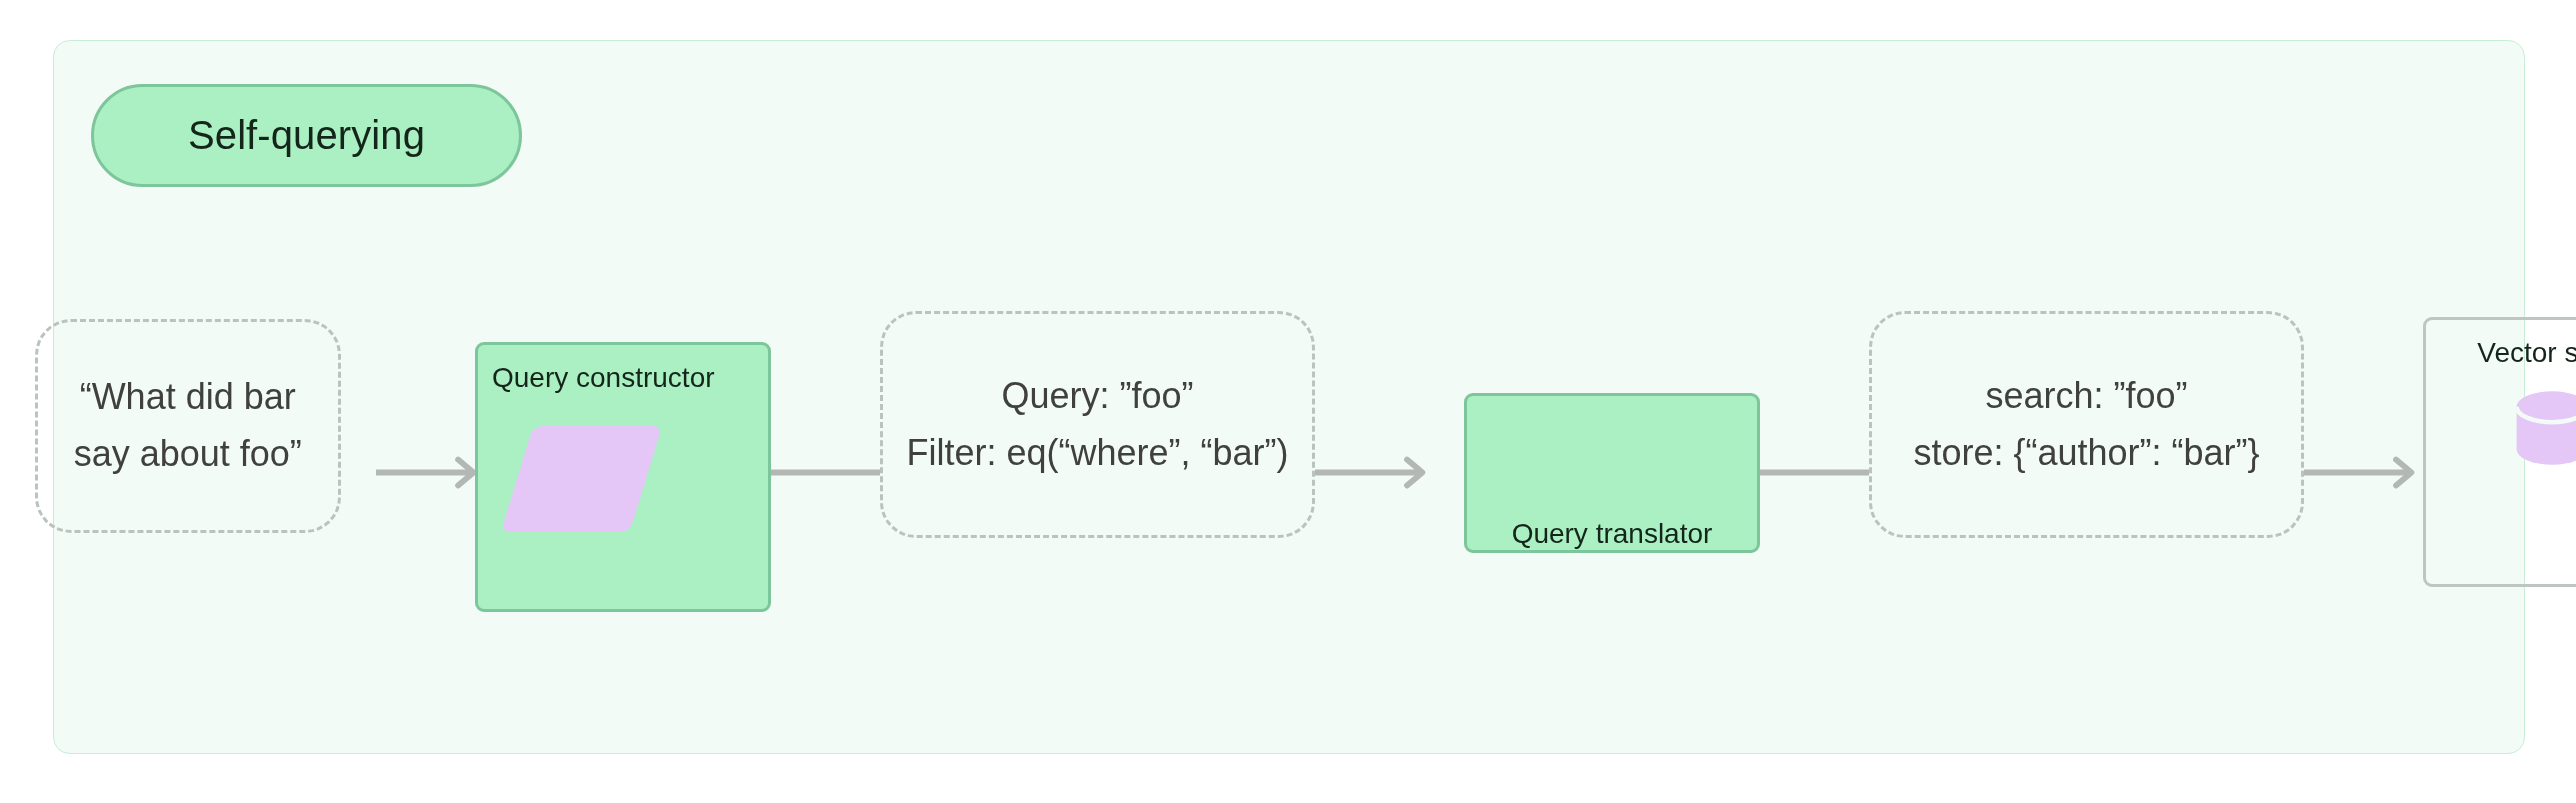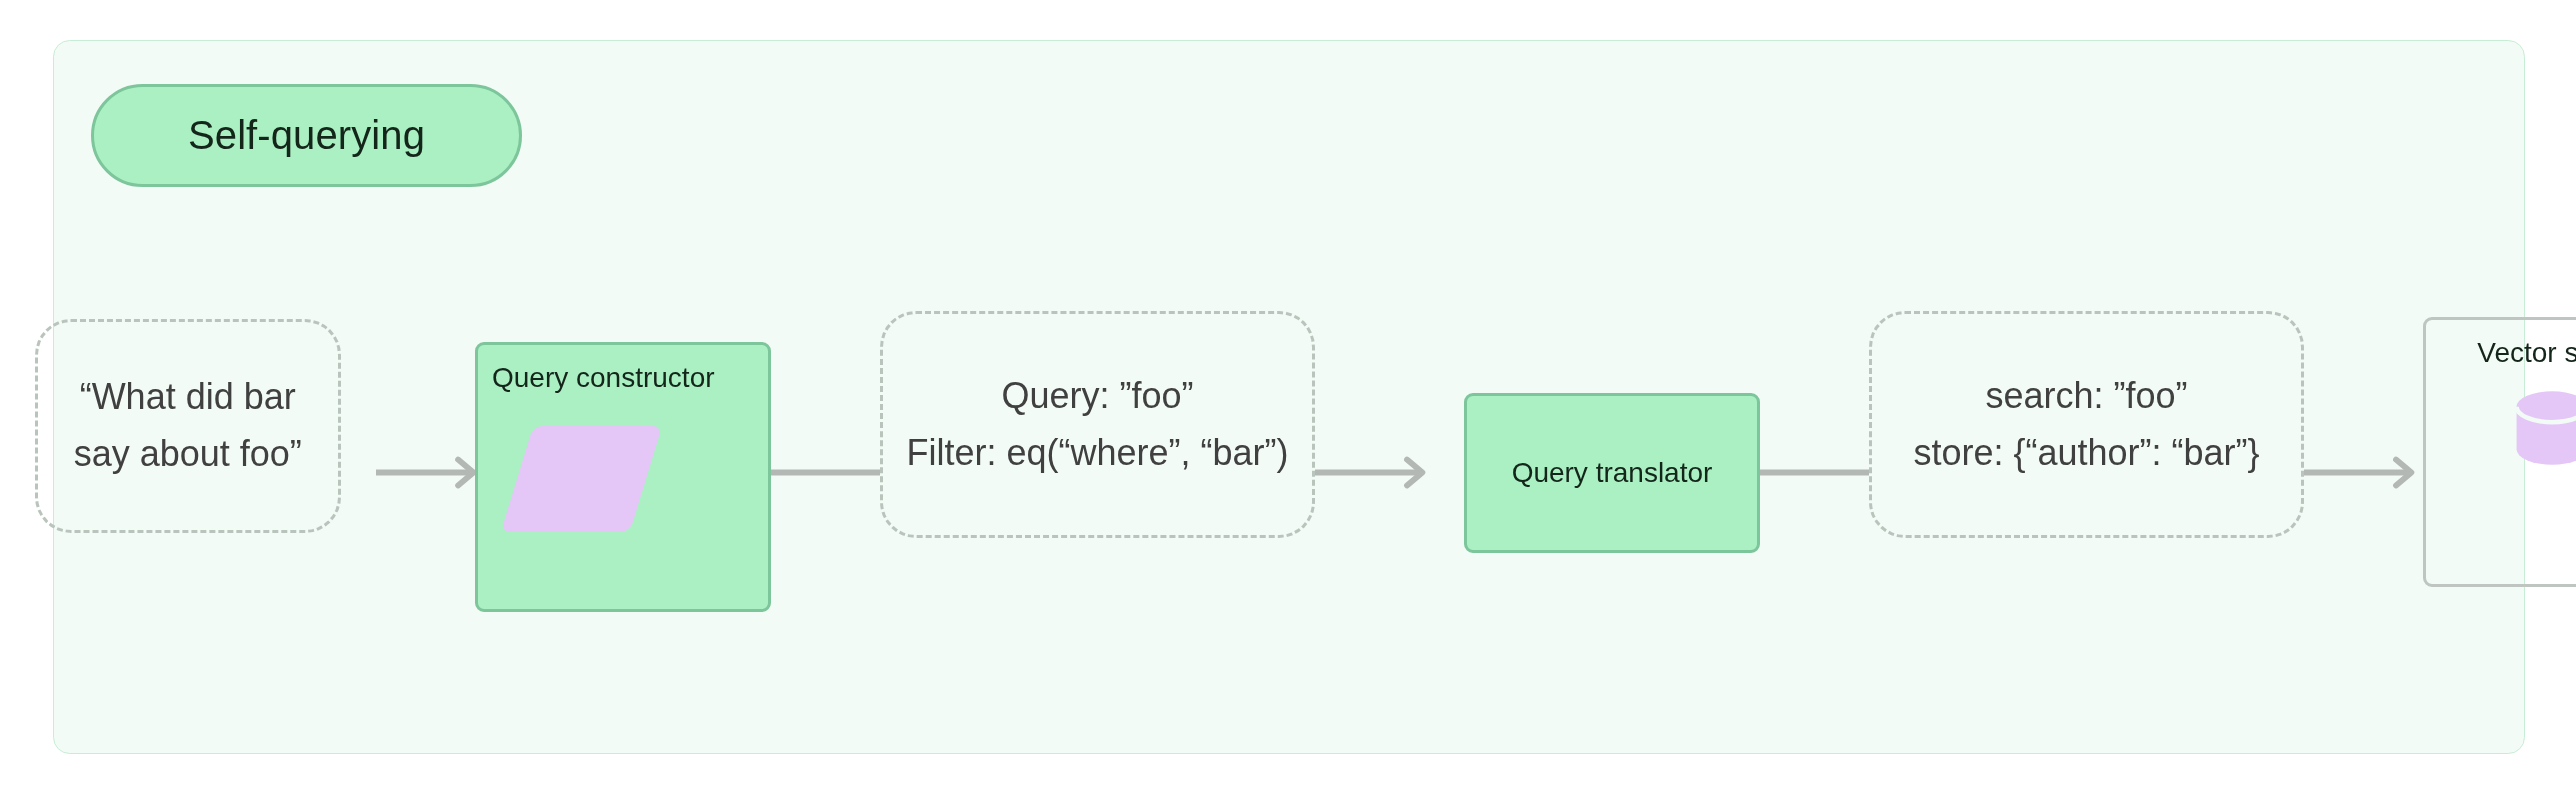--- a/index.html
+++ b/index.html
@@ -104,21 +104,21 @@
     top: 81px;
     width: 129px;
     height: 106px;
     background: #e4c7f7;
     border-radius: 9px;
     transform: skewX(-17deg);
   }
 
   
   #node-query-translator {
-    align-items: center;
+    align-items: flex-end;
     justify-content: center;
   }
 
   
   #node-vector-store {
     border: 3.2px solid #bfc5c1;
     border-radius: 9px;
     background: transparent;
     flex-direction: column;
     align-items: center;

